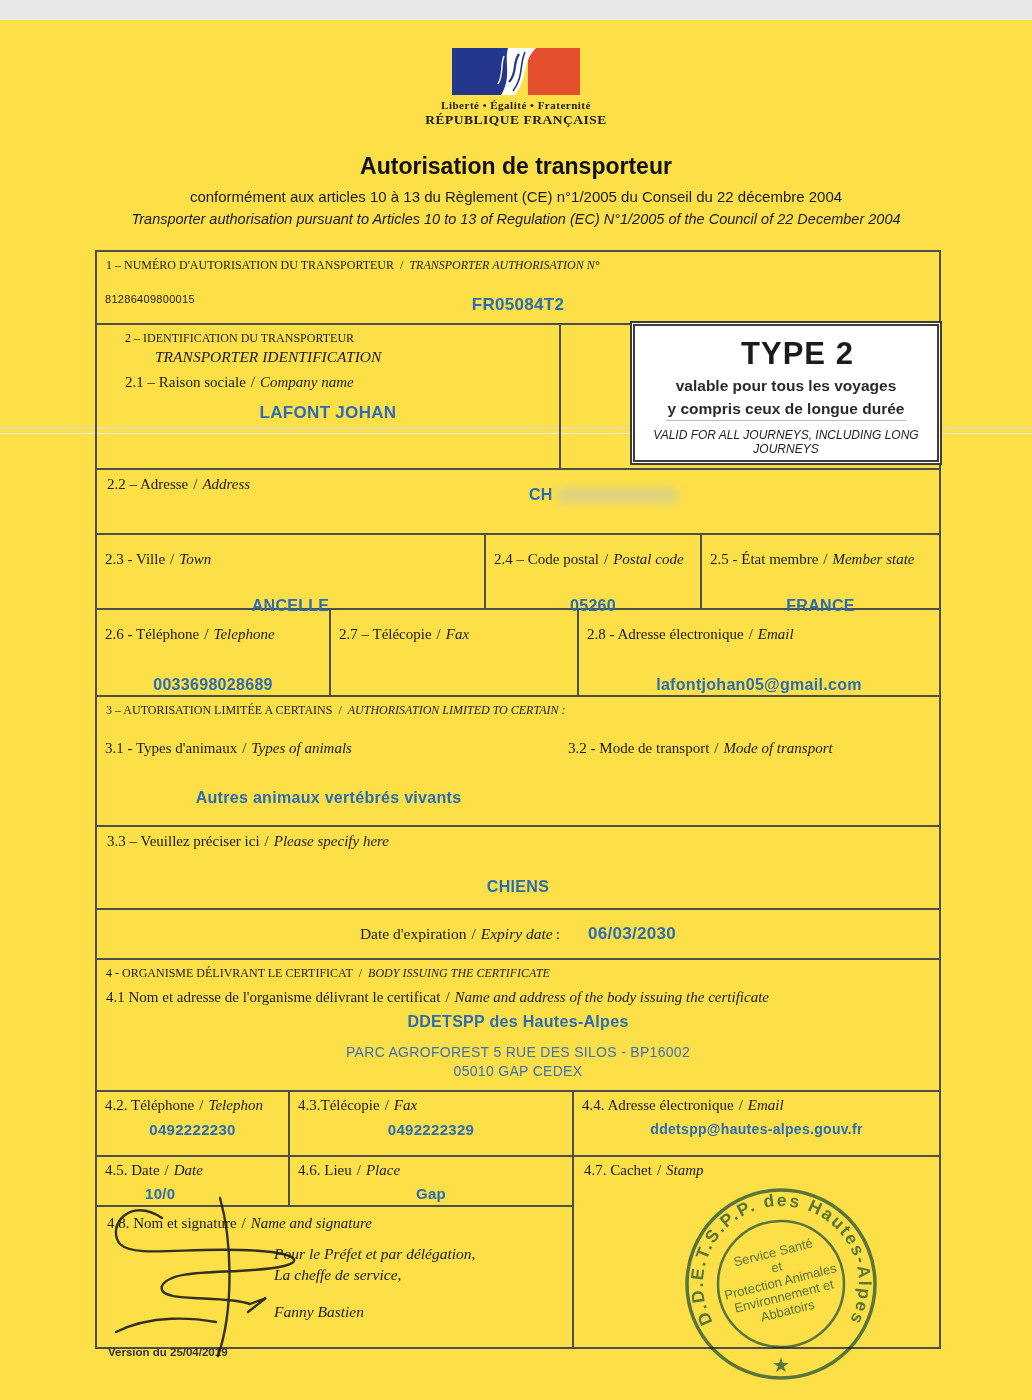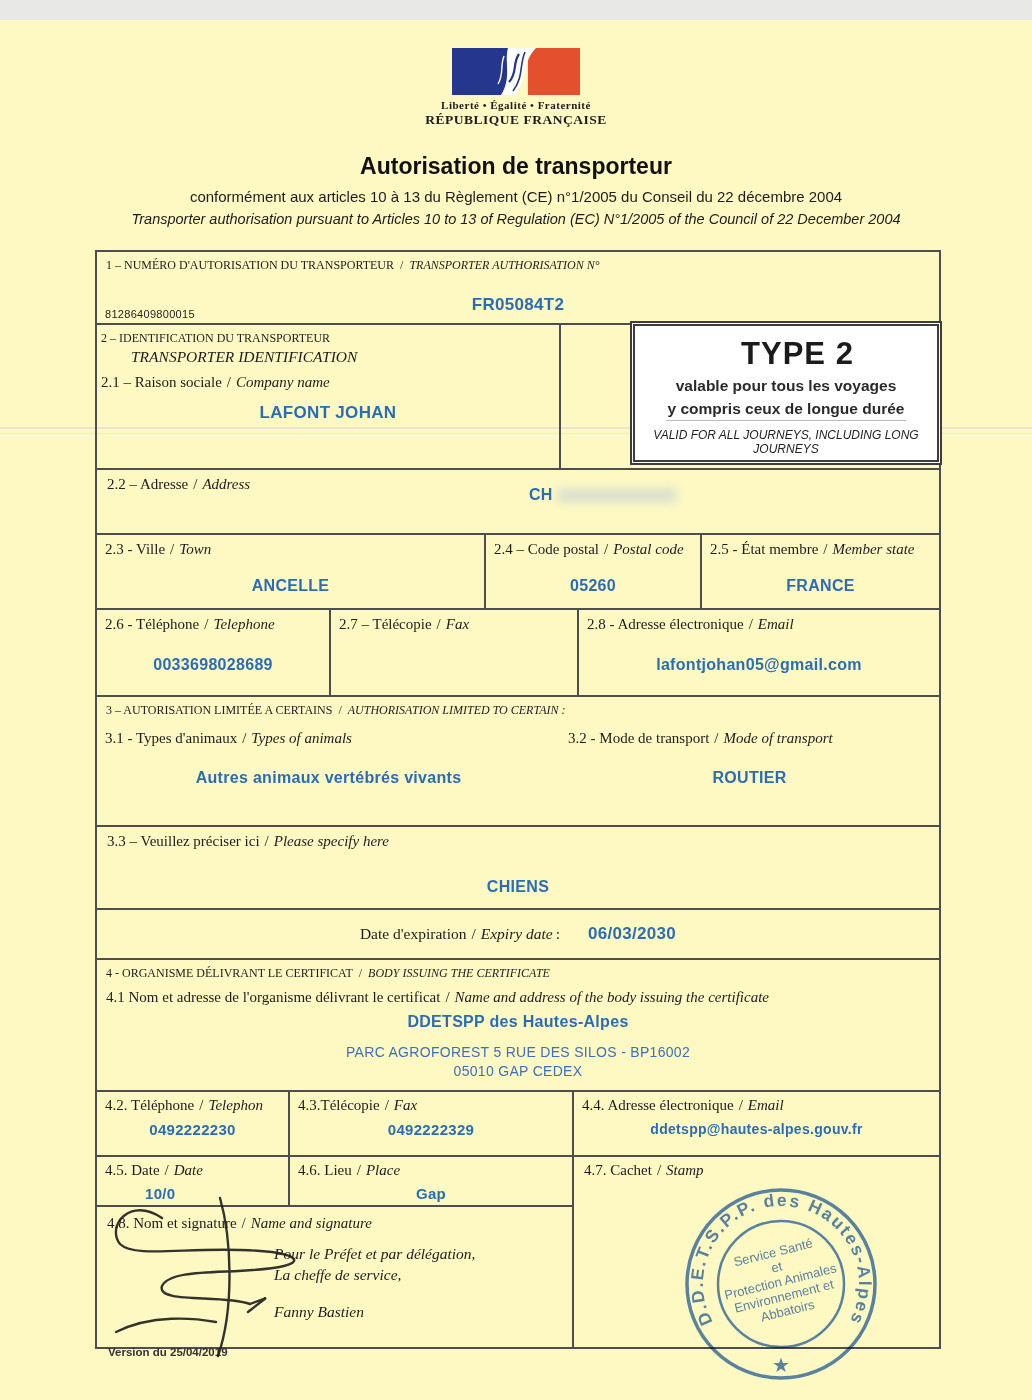--- a/index.html
+++ b/index.html
@@ -1,18 +1,18 @@
 <!DOCTYPE html>
 <html><head>
 <meta charset="utf-8">
 <style>
   * { margin:0; padding:0; box-sizing:border-box; }
   body { background:#fff; }
   .page {
-    position:relative; width:1032px; height:1400px; background:#fef9c3; overflow:hidden;
+    position:relative; width:1032px; height:1400px; background:#fde047; overflow:hidden;
     font-family:"Liberation Serif", serif; color:#1c1c1c;
   }
   .scan-bar-top { position:absolute; top:0; left:0; width:100%; height:20px; background:#e8e8e7; }
   .scanline1 { position:absolute; top:427px; left:0; width:100%; height:2px; background:#dcdcdc; opacity:.65; }
   .scanline2 { position:absolute; top:433px; left:0; width:100%; height:1px; background:#e9e9e9; }
 
   
   .logo { position:absolute; top:48px; left:0; width:100%; text-align:center; }
   .logo svg { display:block; margin:0 auto; }
   .logo-motto { font-family:"Liberation Serif", serif; font-weight:bold; font-size:11px; margin-top:3px; letter-spacing:.5px; }
@@ -25,38 +25,38 @@
     font-family:"Liberation Sans", sans-serif; font-style:italic; font-size:14.5px; }
 
   
   .doc-table { position:absolute; top:250px; left:95px; width:846px; border:2px solid #4e4e4e; }
   .row { position:relative; border-bottom:2px solid #4e4e4e; }
   .row:last-child { border-bottom:none; }
   .cols { display:flex; height:100%; }
   .cell { position:relative; height:100%; }
   .cell.bord { border-right:2px solid #4e4e4e; }
 
-  .lbl { font-size:15px; padding:6px 8px; }
+  .lbl { font-size:15px; padding:16px 8px; }
   .lbl .en, .en { font-style:italic; }
   .sep { margin:0 5px; }
   .sec-title { font-size:12px; font-weight:normal; padding:6px 9px; }
   .sec-title .sep { margin:0 6px; }
 
   .val { font-family:"Liberation Sans", sans-serif; font-weight:bold; font-size:16px;
          color:#2a6db6; letter-spacing:.3px; }
   .val-center { text-align:center; }
 
   
   .r1 { height:73px; }
   .r1 .num-value { position:absolute; bottom:8px; left:0; width:100%; text-align:center; font-size:17px; }
-  .r1 .ref-num { position:absolute; bottom:3px; left:8px; font-family:"Liberation Sans", sans-serif;
+  .r1 .ref-num { position:absolute; bottom:18px; left:8px; font-family:"Liberation Sans", sans-serif;
                  font-size:11px; color:#222; letter-spacing:.3px; }
 
   .r2 { height:145px; }
-  .r2-left { width:464px; border-right:2px solid #4e4e4e; padding:6px 4px; }
+  .r2-left { width:464px; border-right:2px solid #4e4e4e; padding:6px 28px; }
   .r2-left .ident-en { font-weight:normal; font-style:italic; font-size:15.5px; margin:2px 0 0 30px; }
   .r2-left .lbl21 { padding:8px 0 0 0; }
   .r2-left .company-val { text-align:center; margin-top:12px; font-size:17px; }
   .type-box { position:absolute; top:-4px; right:-3px; width:312px; height:144px;
               border:5px double #3d3d3d; background:#fff; text-align:center;
               font-family:"Liberation Sans", sans-serif; }
   .type-box .tb-title { font-size:31px; font-weight:bold; color:#1b1b1b; margin-top:10px; letter-spacing:1px;margin-left:23px; }
   .type-box .tb-line { font-size:15.5px; font-weight:bold; color:#2a2a2a; margin-top:5px; }
   .type-box .tb-line2 { border-bottom:1px solid #bbb; display:inline-block; padding:0 2px 2px 2px; }
   .type-box .tb-en { font-size:12px; font-style:italic; font-weight:500; margin-top:7px; color:#222; }
@@ -239,21 +239,20 @@
         <div class="h1">
           <div class="lbl">
             <span class="fr">3.1 - Types d'animaux</span><span class="sep">/</span><span class="en">Types of animals</span>
           </div>
           <div class="val val-center">Autres animaux vertébrés vivants</div>
         </div>
         <div class="h2">
           <div class="lbl">
             <span class="fr">3.2 - Mode de transport</span><span class="sep">/</span><span class="en">Mode of transport</span>
           </div>
-          <div class="val val-center">ROUTIER</div>
         </div>
       </div>
     </div>
 
     <div class="row r7">
       <div class="lbl" style="padding:6px 10px">
         <span class="fr">3.3 – Veuillez préciser ici</span><span class="sep">/</span><span class="en">Please specify here</span>
       </div>
       <div class="val val-center">CHIENS</div>
     </div>

